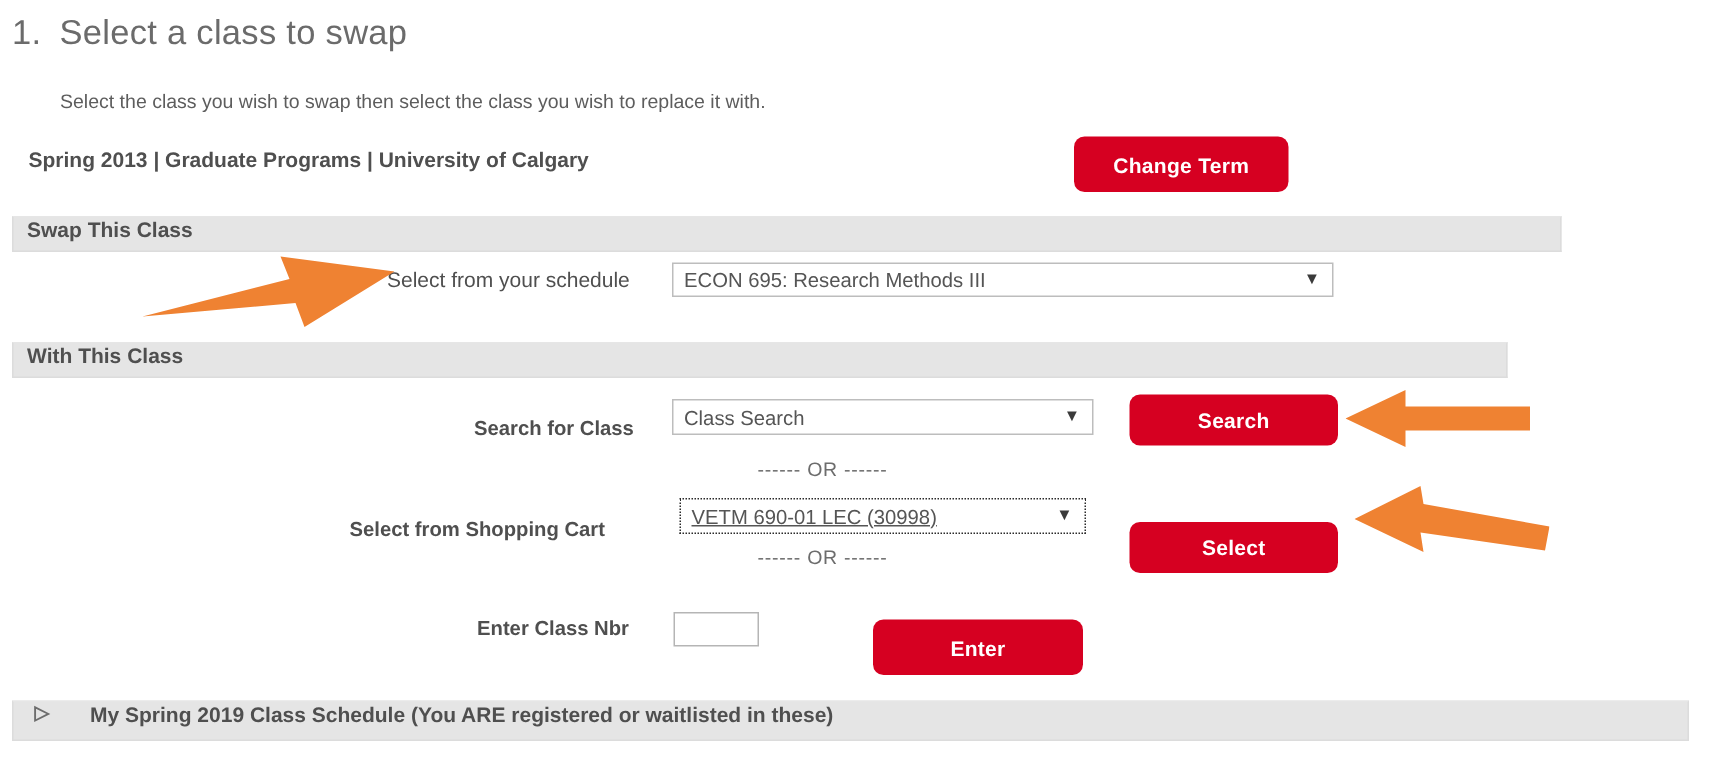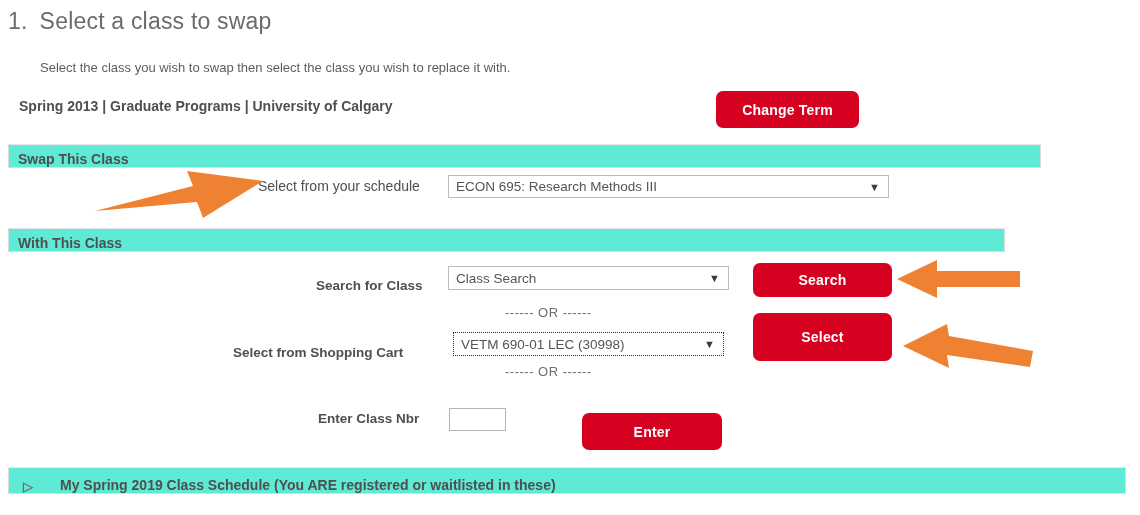--- a/index.html
+++ b/index.html
@@ -64,36 +64,36 @@
     cursor: pointer;
     padding: 12px;
     line-height: 1;
     display: flex;
     align-items: center;
     justify-content: center;
     letter-spacing: 0.2px;
   }
   #btn-change-term { left: 716px; top: 91px;  width: 143px; height: 37px; }
   #btn-search      { left: 753px; top: 263px; width: 139px; height: 34px; }
-  #btn-select      { left: 753px; top: 313px; width: 139px; height: 48px; }
+  #btn-select      { left: 753px; top: 348px; width: 139px; height: 34px; }
   #btn-enter       { left: 534px; top: 413px; width: 140px; height: 37px; margin-left: 48px; }
 
   
   .section-bar {
     position: absolute;
     left: 8px;
-    background: #5eead4;
+    background: #e5e5e5;
     border: 1px solid #dcdcdc;
     border-top-color: #e6e6e6;
     box-sizing: border-box;
     font-size: 14px;
     font-weight: bold;
     color: #4f4f4f;
     display: flex;
-    align-items: flex-end;
+    align-items: flex-start;
     padding-left: 9px;
   }
   #bar-swap  { top: 144px; width: 1033px; height: 24px; }
   #bar-with  { top: 228px; width: 997px; height: 24px; }
   #bar-sched { top: 467px; width: 1118px; height: 27px; padding-left: 14px; }
 
   #bar-sched .tri {
     display: inline-block;
     margin-right: 10px;
     font-size: 13px;
@@ -138,20 +138,21 @@
     transform: translateY(-50%);
     font-size: 11px;
     color: #3a3a3a;
     line-height: 1;
   }
   #sel-schedule { left: 448px; top: 175px; width: 441px; height: 23px; }
   #sel-search   { left: 448px; top: 266px; width: 281px; height: 24px; }
   #sel-cart {
     left: 453px; top: 332px; width: 271px; height: 24px;
     border: 1px dotted #2a2a2a;
+    text-decoration: underline;
   }
 
   
   .or-sep {
     position: absolute;
     font-size: 13px;
     color: #6d6d6d;
     white-space: nowrap;
     letter-spacing: 0.5px;
   }

